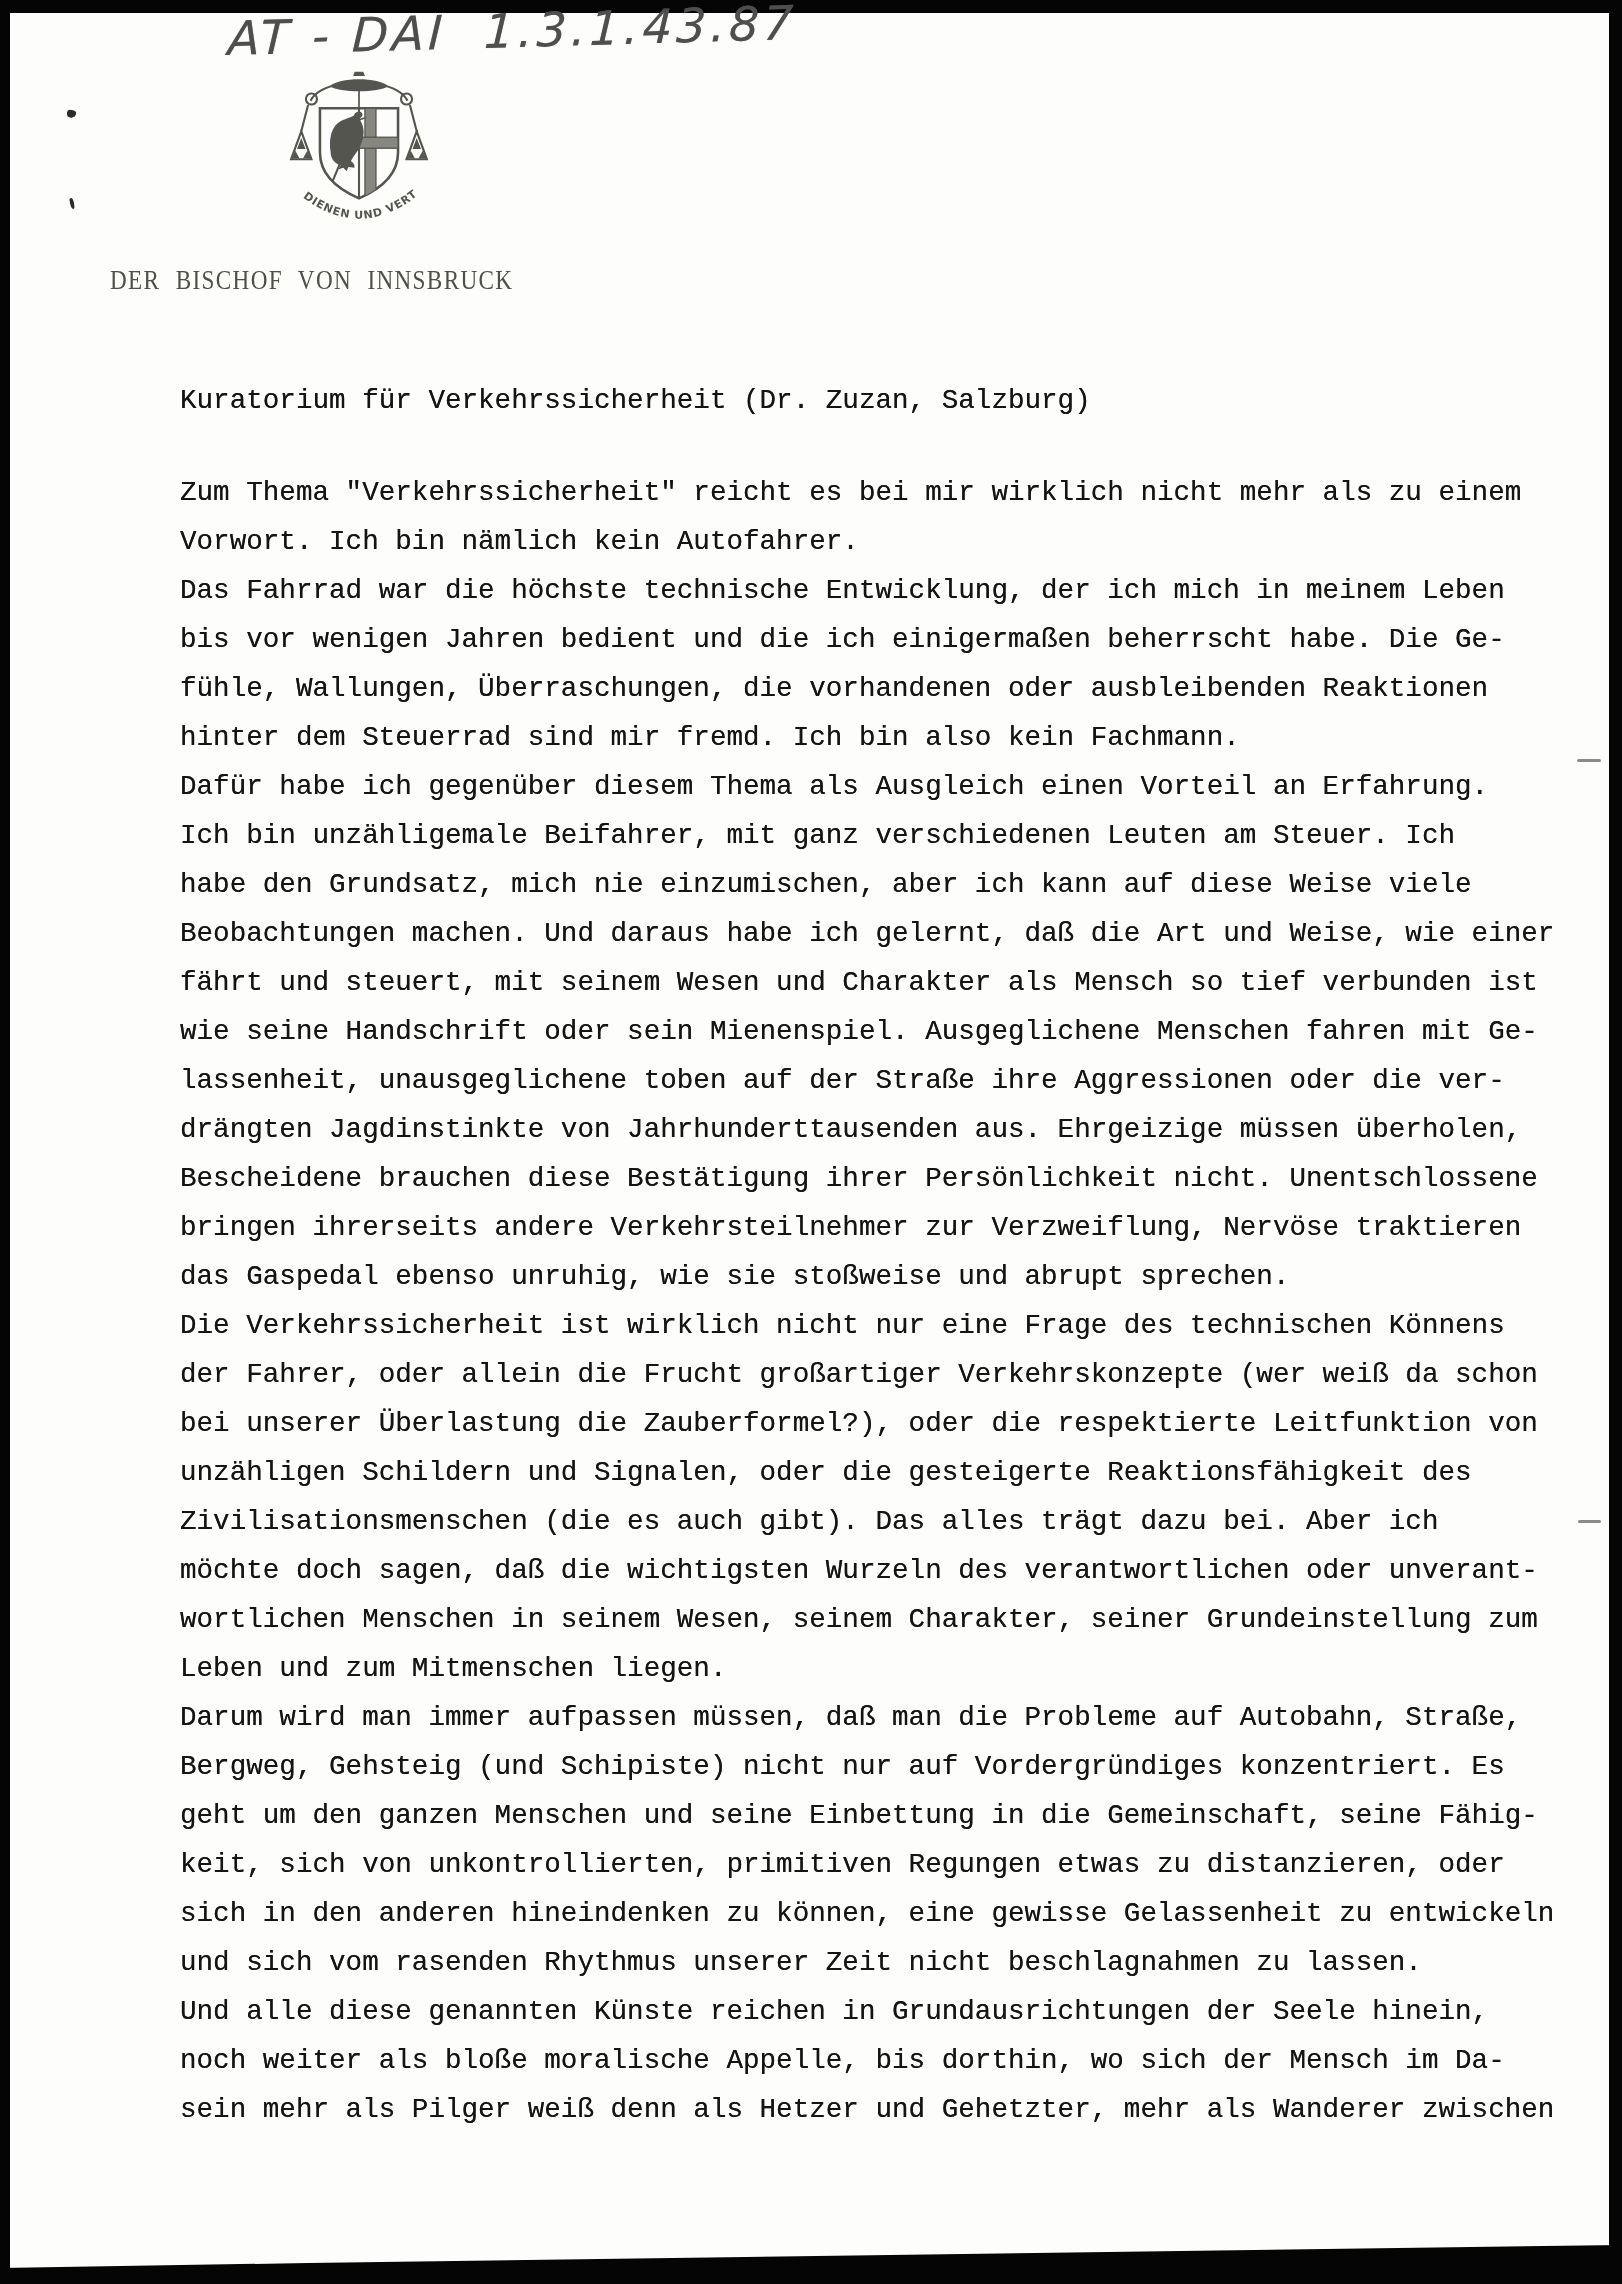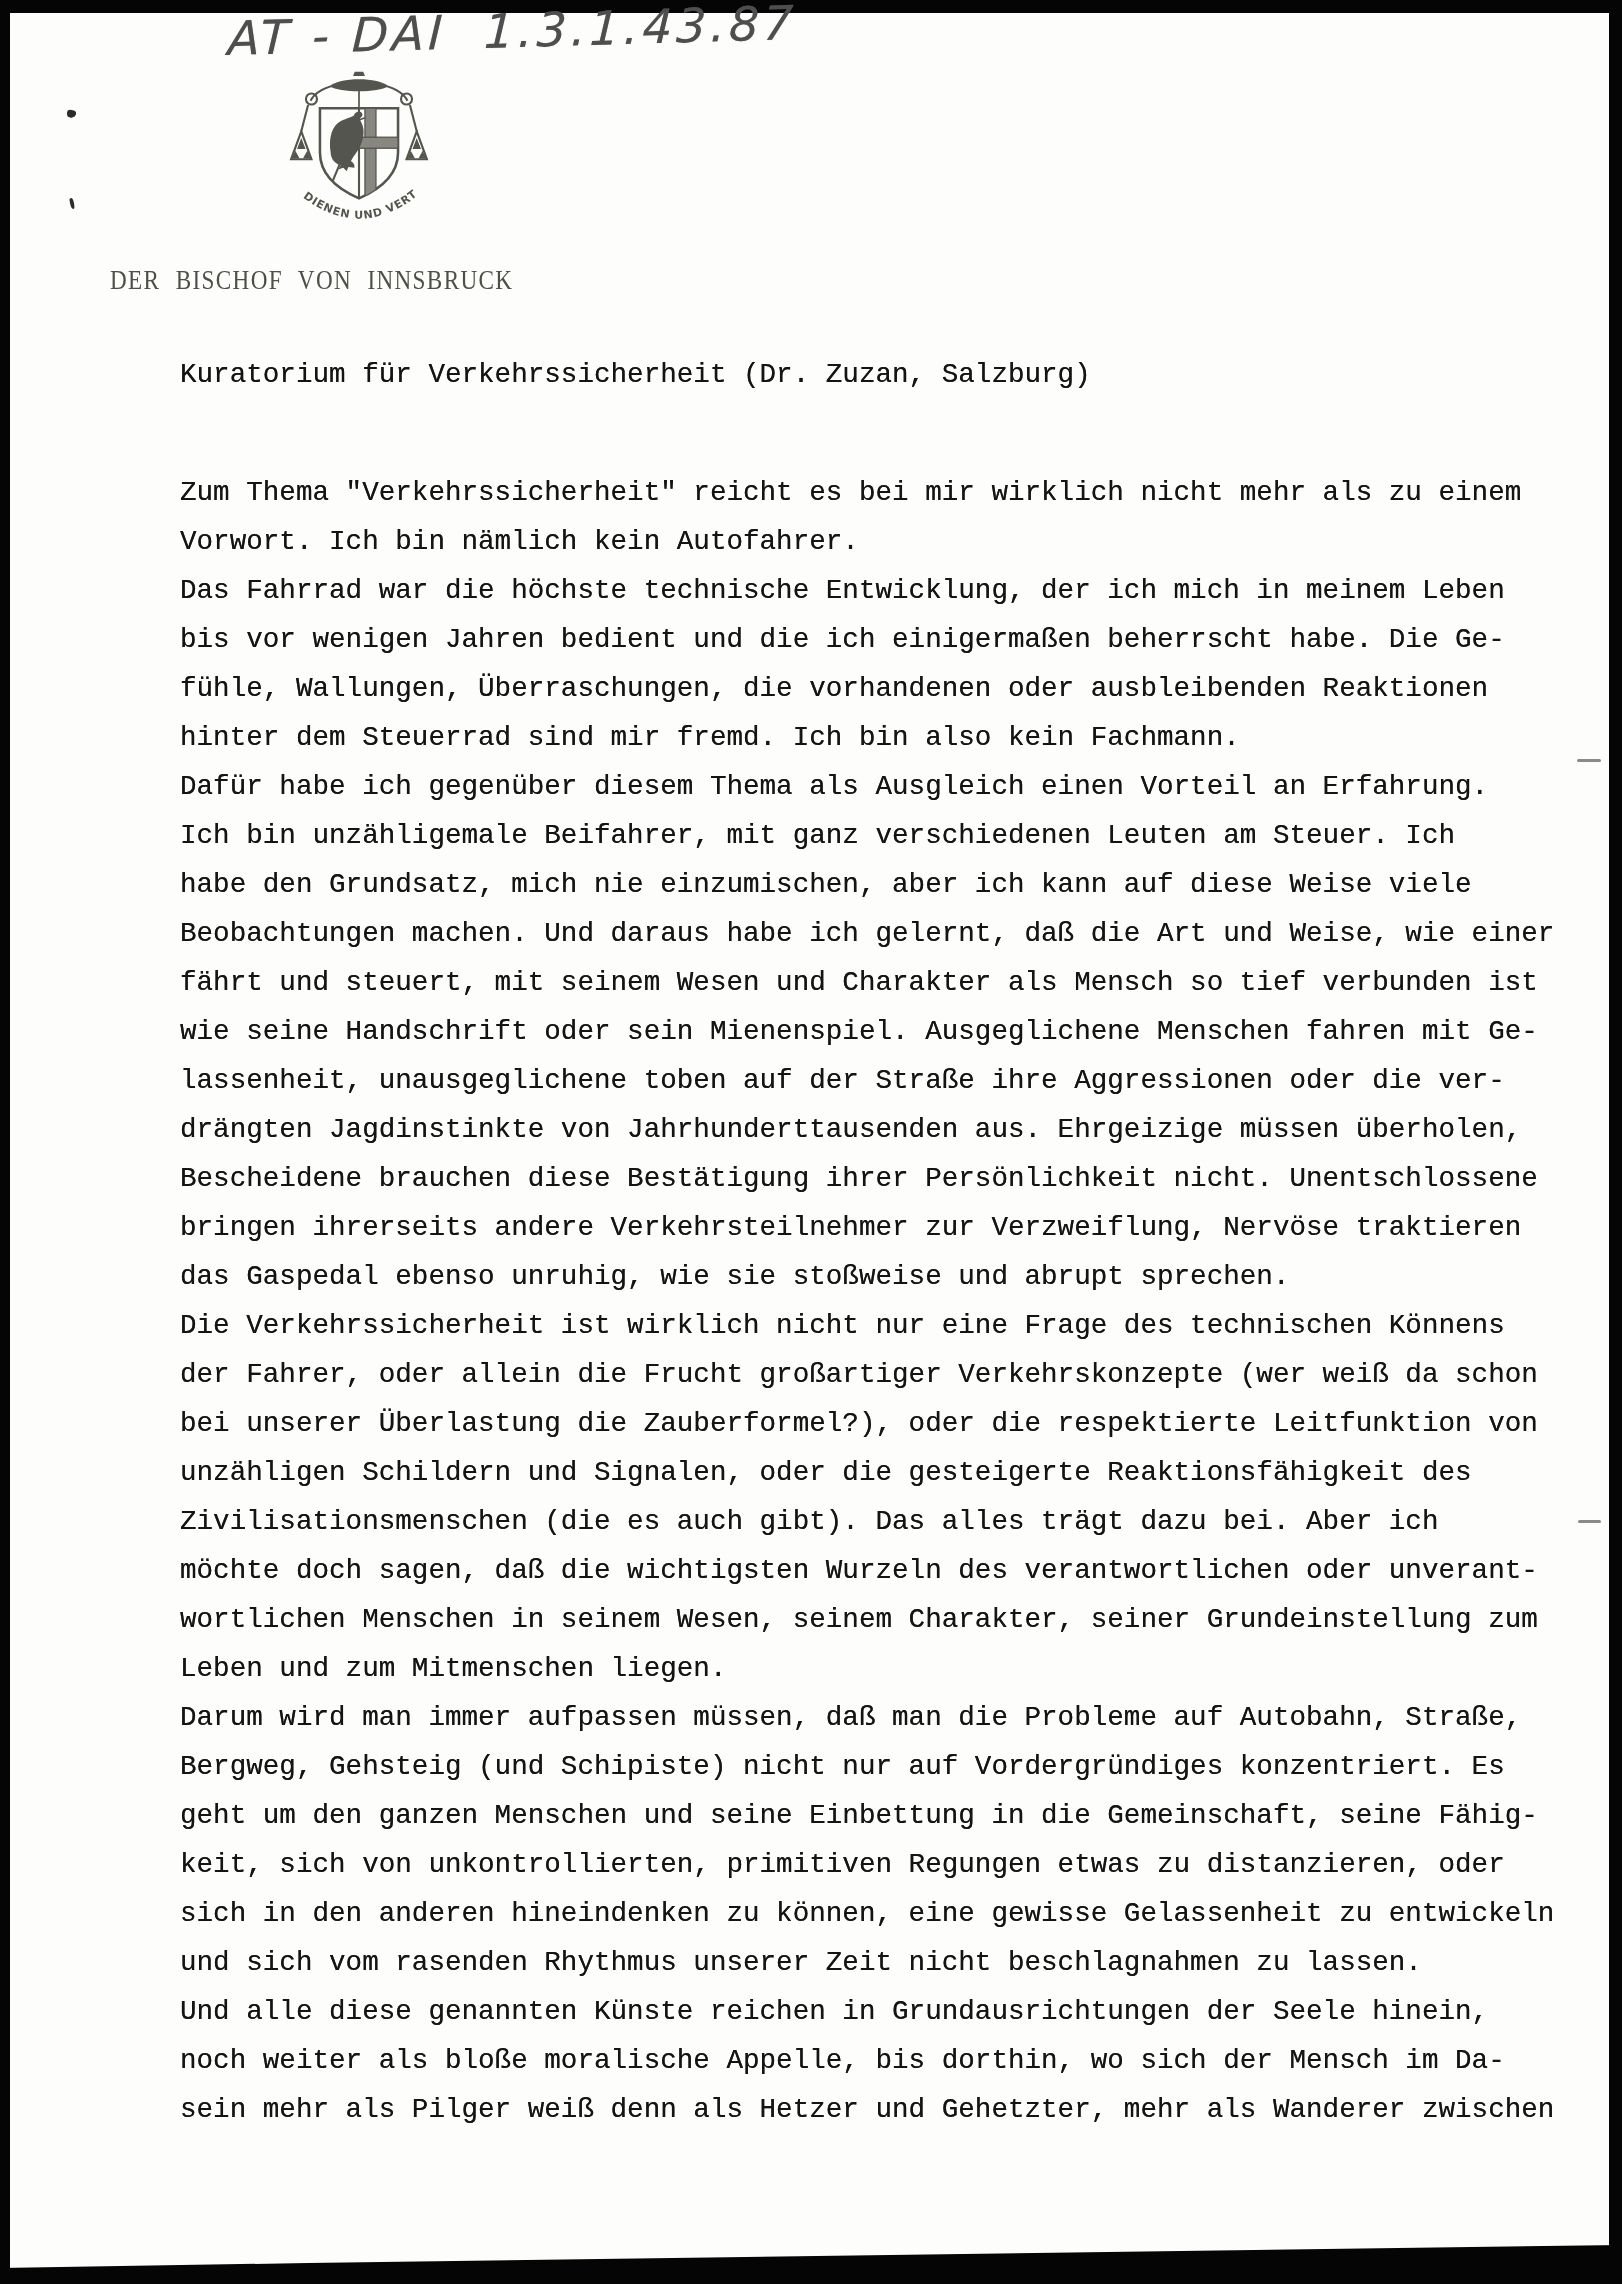--- a/index.html
+++ b/index.html
@@ -46,21 +46,21 @@
   }
   
   .typed{
     font-family:"Liberation Mono","DejaVu Sans Mono",monospace;
     font-size:27.6px;
     color:#141414;
     line-height:49px;
     white-space:pre;
     text-shadow:0 0 0.4px rgba(0,0,0,.7);
   }
-  #subject-line{position:absolute;left:180px;top:350px;text-align:center;}
+  #subject-line{position:absolute;left:180px;top:376px;text-align:center;}
   #body-text{position:absolute;left:180px;top:468px;}
   .typed-line{height:49px;}
   
   .speck{position:absolute;background:#2b2b2b;}
   #speck-quote{left:67px;top:110px;width:9px;height:6.5px;border-radius:50% 50% 60% 60%;
     box-shadow:-0.8px 2.4px 0 -1.6px #2b2b2b;transform:rotate(12deg);}
   #speck-comma{left:70px;top:198px;width:4px;height:10.5px;border-radius:1.6px 60% 40% 70%;
     transform:rotate(-8deg);}
   .margin-dash{position:absolute;height:3.2px;background:#8a8a8a;border-radius:1.6px;}
   #margin-dash-1{left:1577px;top:759px;width:24px;}

